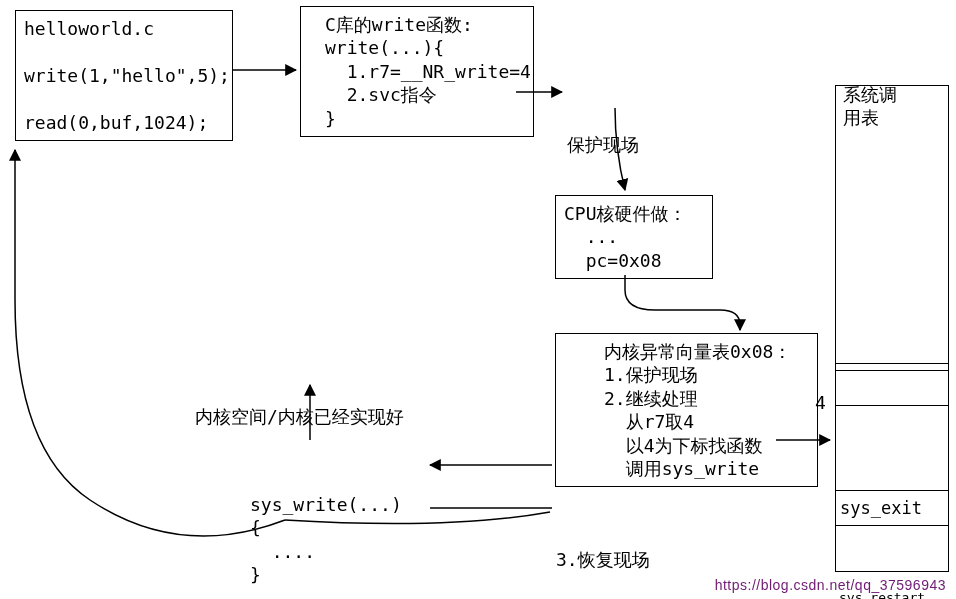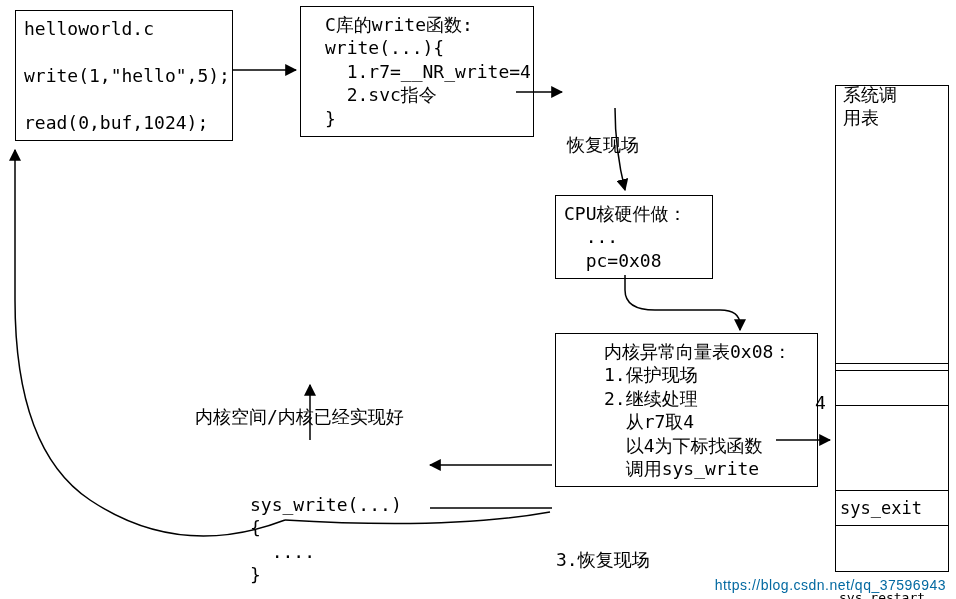--- a/index.html
+++ b/index.html
@@ -30,21 +30,21 @@
   svg.overlay {
     position:absolute;
     left:0;top:0;
     width:956px;height:599px;
     pointer-events:none;
   }
   .watermark {
     position:absolute;
     right:10px;
     bottom:6px;
-    color:#0369a1;
+    color:#701a75;
     font-family:Arial,sans-serif;
     font-size:14px;
     letter-spacing:0.5px;
   }
   .syscall-cell{
     position:absolute;
     border:1.5px solid #000;
     background:#fff;
     font-size:17px;
     padding-left:4px;
@@ -60,21 +60,21 @@
 write(1,"hello",5);
 
 read(0,buf,1024);</div>
 
 <div class="box" style="left:300px; top:6px; width:200px;padding-left:24px;">C库的write函数:
 write(...){
   1.r7=__NR_write=4
   2.svc指令
 }</div>
 
-<div class="label" style="left:567px; top:85px;">恢复现场</div>
+<div class="label" style="left:567px; top:85px;">保护现场</div>
 
 <div class="box" style="left:555px; top:195px; width:140px;">CPU核硬件做：
   ...
   pc=0x08</div>
 
 <div class="box" style="left:555px; top:333px; width:205px;padding-left:48px;">内核异常向量表0x08：
 1.保护现场
 2.继续处理
   从r7取4
   以4为下标找函数

